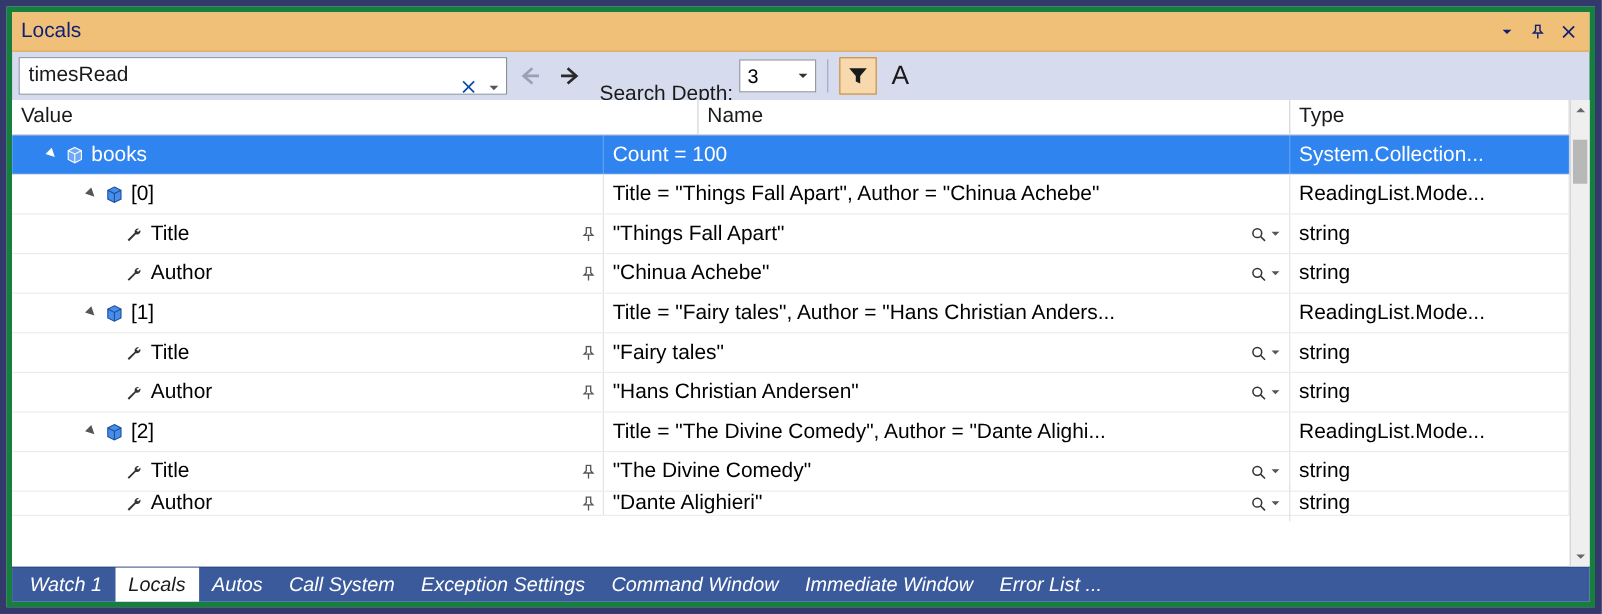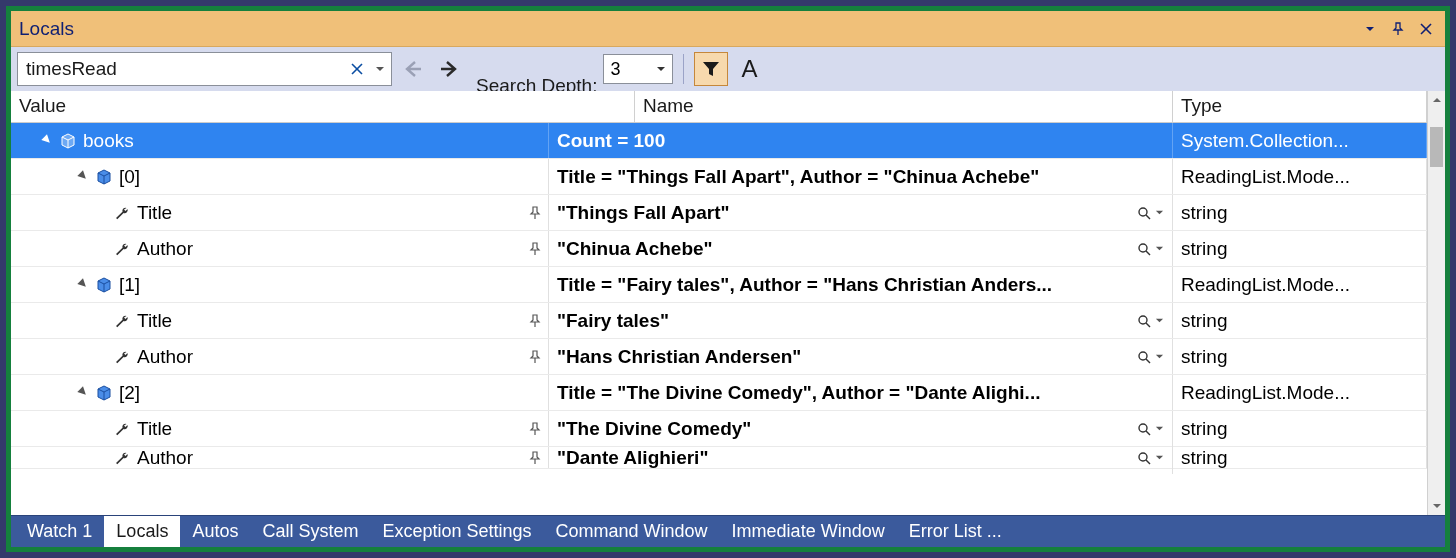--- a/index.html
+++ b/index.html
@@ -4,21 +4,21 @@
 <style>
   * { box-sizing: border-box; margin: 0; padding: 0; font-family: "Segoe UI", Arial, sans-serif; }
   html, body { width: 1456px; height: 558px; overflow: hidden; background: #34396b; }
   .frame { position: absolute; inset: 0; padding: 6px; }
   .panel { width: 100%; height: 100%; background: #d6dbee; border: 5px solid #15803d; display: flex; flex-direction: column; }
   .titlebar { height: 36px; background: #f0c079; display: flex; align-items: center; padding: 0 8px; border-bottom: 1px solid #d8a85f; }
   .titlebar .t-text { font-size: 19px; color: #0f1f73; }
   .titlebar .spacer { flex: 1; }
   .tb-icon { width: 22px; height: 22px; display: inline-flex; align-items: center; justify-content: center; color: #0f1f73; margin-left: 6px; cursor: pointer; }
   .toolbar { height: 44px; display: flex; align-items: center; padding: 4px 6px; gap: 6px; }
-  .searchbox { position: relative; width: 375px; height: 34px; background: #a3a3a3; border: 1px solid #8a8f99; display: flex; align-items: center; }
+  .searchbox { position: relative; width: 444px; height: 34px; background: #a3a3a3; border: 1px solid #8a8f99; display: flex; align-items: flex-end; }
   .searchbox input { border: none; outline: none; width: 100%; height: 100%; padding: 0 8px; font-size: 19px; color: #1a1a1a; }
   .searchbox .sx { position: absolute; right: 28px; color: #0a4da2; font-size: 16px; cursor: pointer; }
   .searchbox .sd { position: absolute; right: 6px; cursor: pointer; }
   .nav-btn { width: 30px; height: 30px; display: inline-flex; align-items: center; justify-content: center; cursor: pointer; }
   .nav-btn.disabled svg { stroke: #9aa0b5; }
   .nav-btn svg { stroke: #2a2a2a; }
   .label { font-size: 19px; color: #1a1a1a; padding-left: 6px; margin-top: 34px; }
   .depth { width: 70px; height: 30px; background: #fff; border: 1px solid #8a8f99; display: flex; align-items: center; padding: 0 6px; cursor: pointer; }
   .depth span { flex: 1; font-size: 18px; }
   .vsep { width: 1px; height: 30px; background: #9ba3c7; margin: 0 4px; }
@@ -34,31 +34,31 @@
   .header-row { display: flex; height: 32px; background: #fff; border-bottom: 1px solid #ccc; }
   .header-row .col { font-size: 19px; padding: 4px 8px; color: #1a1a1a; border-right: 1px solid #d0d0d0; }
   .col-name { width: 538px; }
   .col-value { width: 624px; }
   .col-type  { flex: 1; }
   .row { display: flex; height: 36px; align-items: center; font-size: 19px; border-bottom: 1px solid #eaeaea; }
   .row.sel { background: #2f84f0; color: #ffffff; }
   .row .c { border-right: 1px solid #e0e0e0; height: 100%; display: flex; align-items: center; overflow: hidden; white-space: nowrap; }
   .row.sel .c { border-right-color: rgba(255,255,255,.25); }
   .c-name  { width: 538px; padding-left: 8px; }
-  .c-value { width: 624px; padding: 16px 8px; justify-content: space-between; font-weight: bold; }
+  .c-value { width: 624px; padding: 16px 8px; justify-content: space-between; }
   .c-type  { flex: 1; padding: 0 8px; }
   .indent { display: inline-block; }
   .tri { display: inline-flex; width: 14px; height: 14px; margin-right: 4px; cursor: pointer; }
   .cube { display: inline-flex; margin-right: 6px; }
   .wrench { display: inline-flex; margin-right: 6px; }
   .pin { display: inline-flex; align-items: center; margin-left: auto; padding-right: 6px; cursor: pointer; color: #555; }
   .mag { display: inline-flex; align-items: center; gap: 4px; color: #333; cursor: pointer; }
   .valtext { flex: 1; overflow: hidden; text-overflow: ellipsis; white-space: nowrap; }
   .tabs { height: 32px; display: flex; align-items: stretch; background: #3b5a9c; padding-left: 4px; border-top: 1px solid #2a437a; }
-  .tab { padding: 4px 12px; font-size: 18px; display: flex; align-items: center; cursor: pointer; color: #fff; }
+  .tab { padding: 4px 12px; font-size: 18px; display: flex; align-items: center; cursor: pointer; color: #fff; font-style: italic; }
   .tab.active { background: #fff; color: #1a1a1a; }
   .tab.plain { color: #fff; }
   svg { display: block; }
 </style>
 </head>
 <body>
 
 <div class="frame">
   <div class="panel">
 

